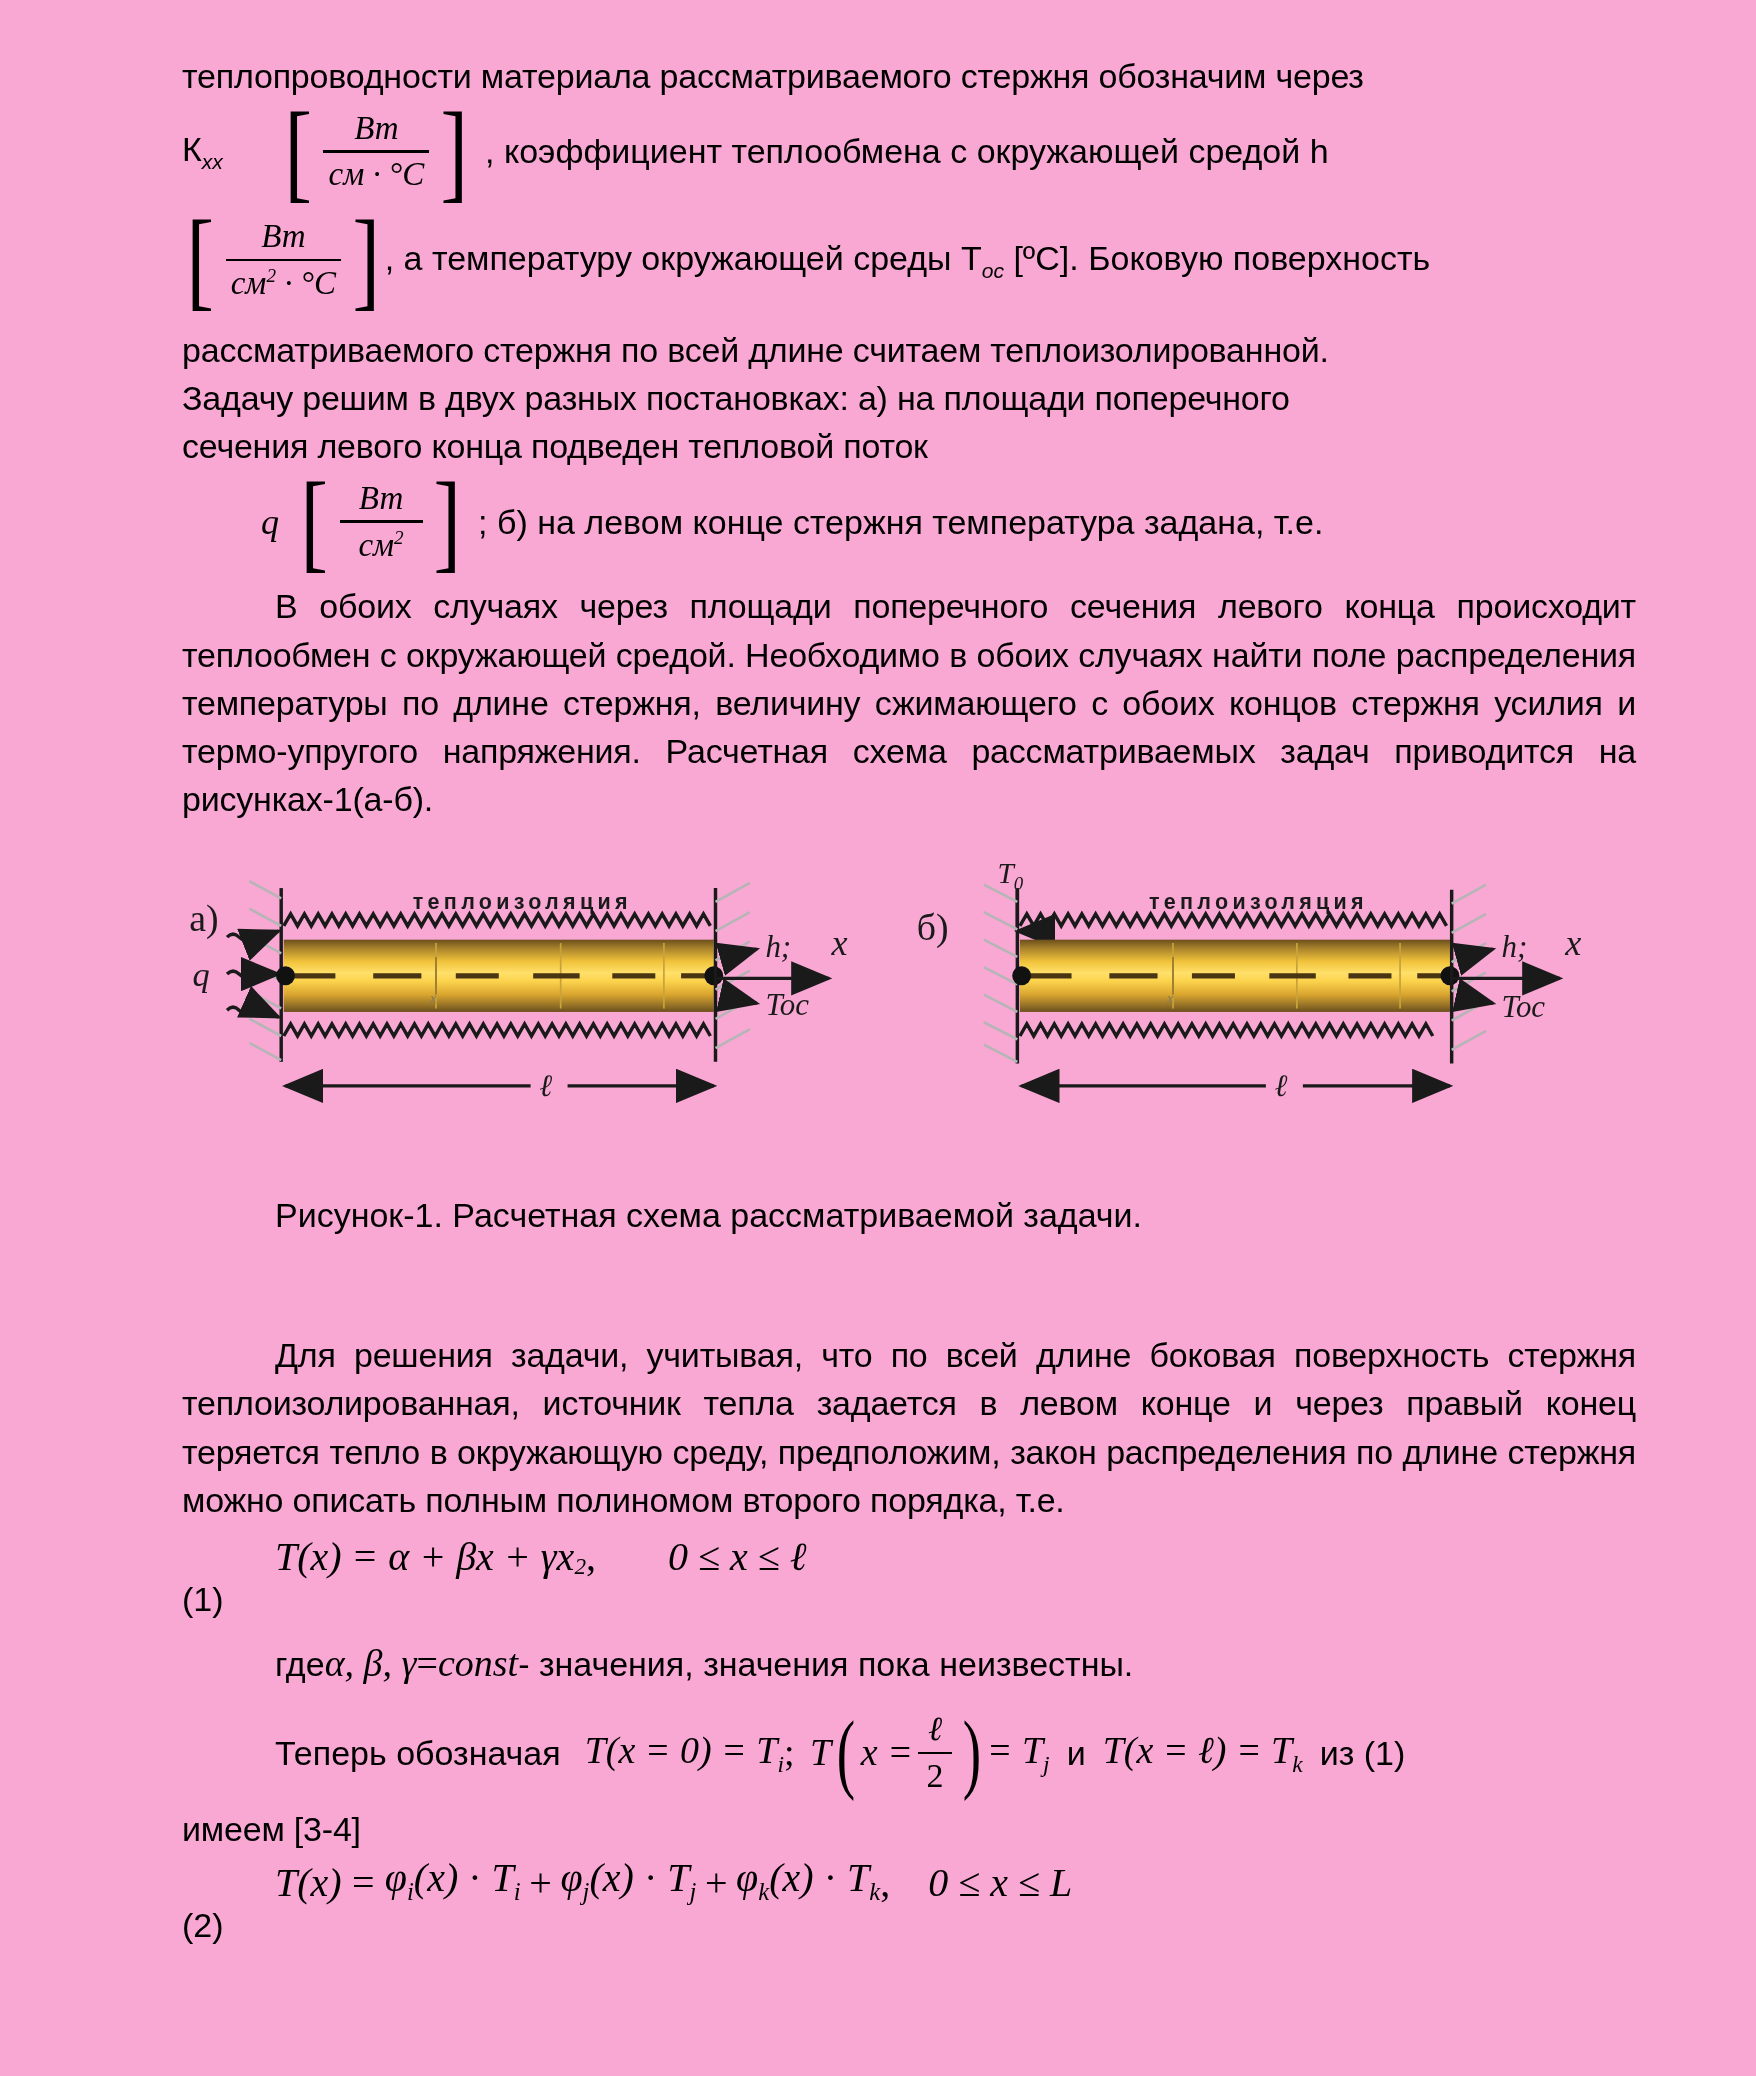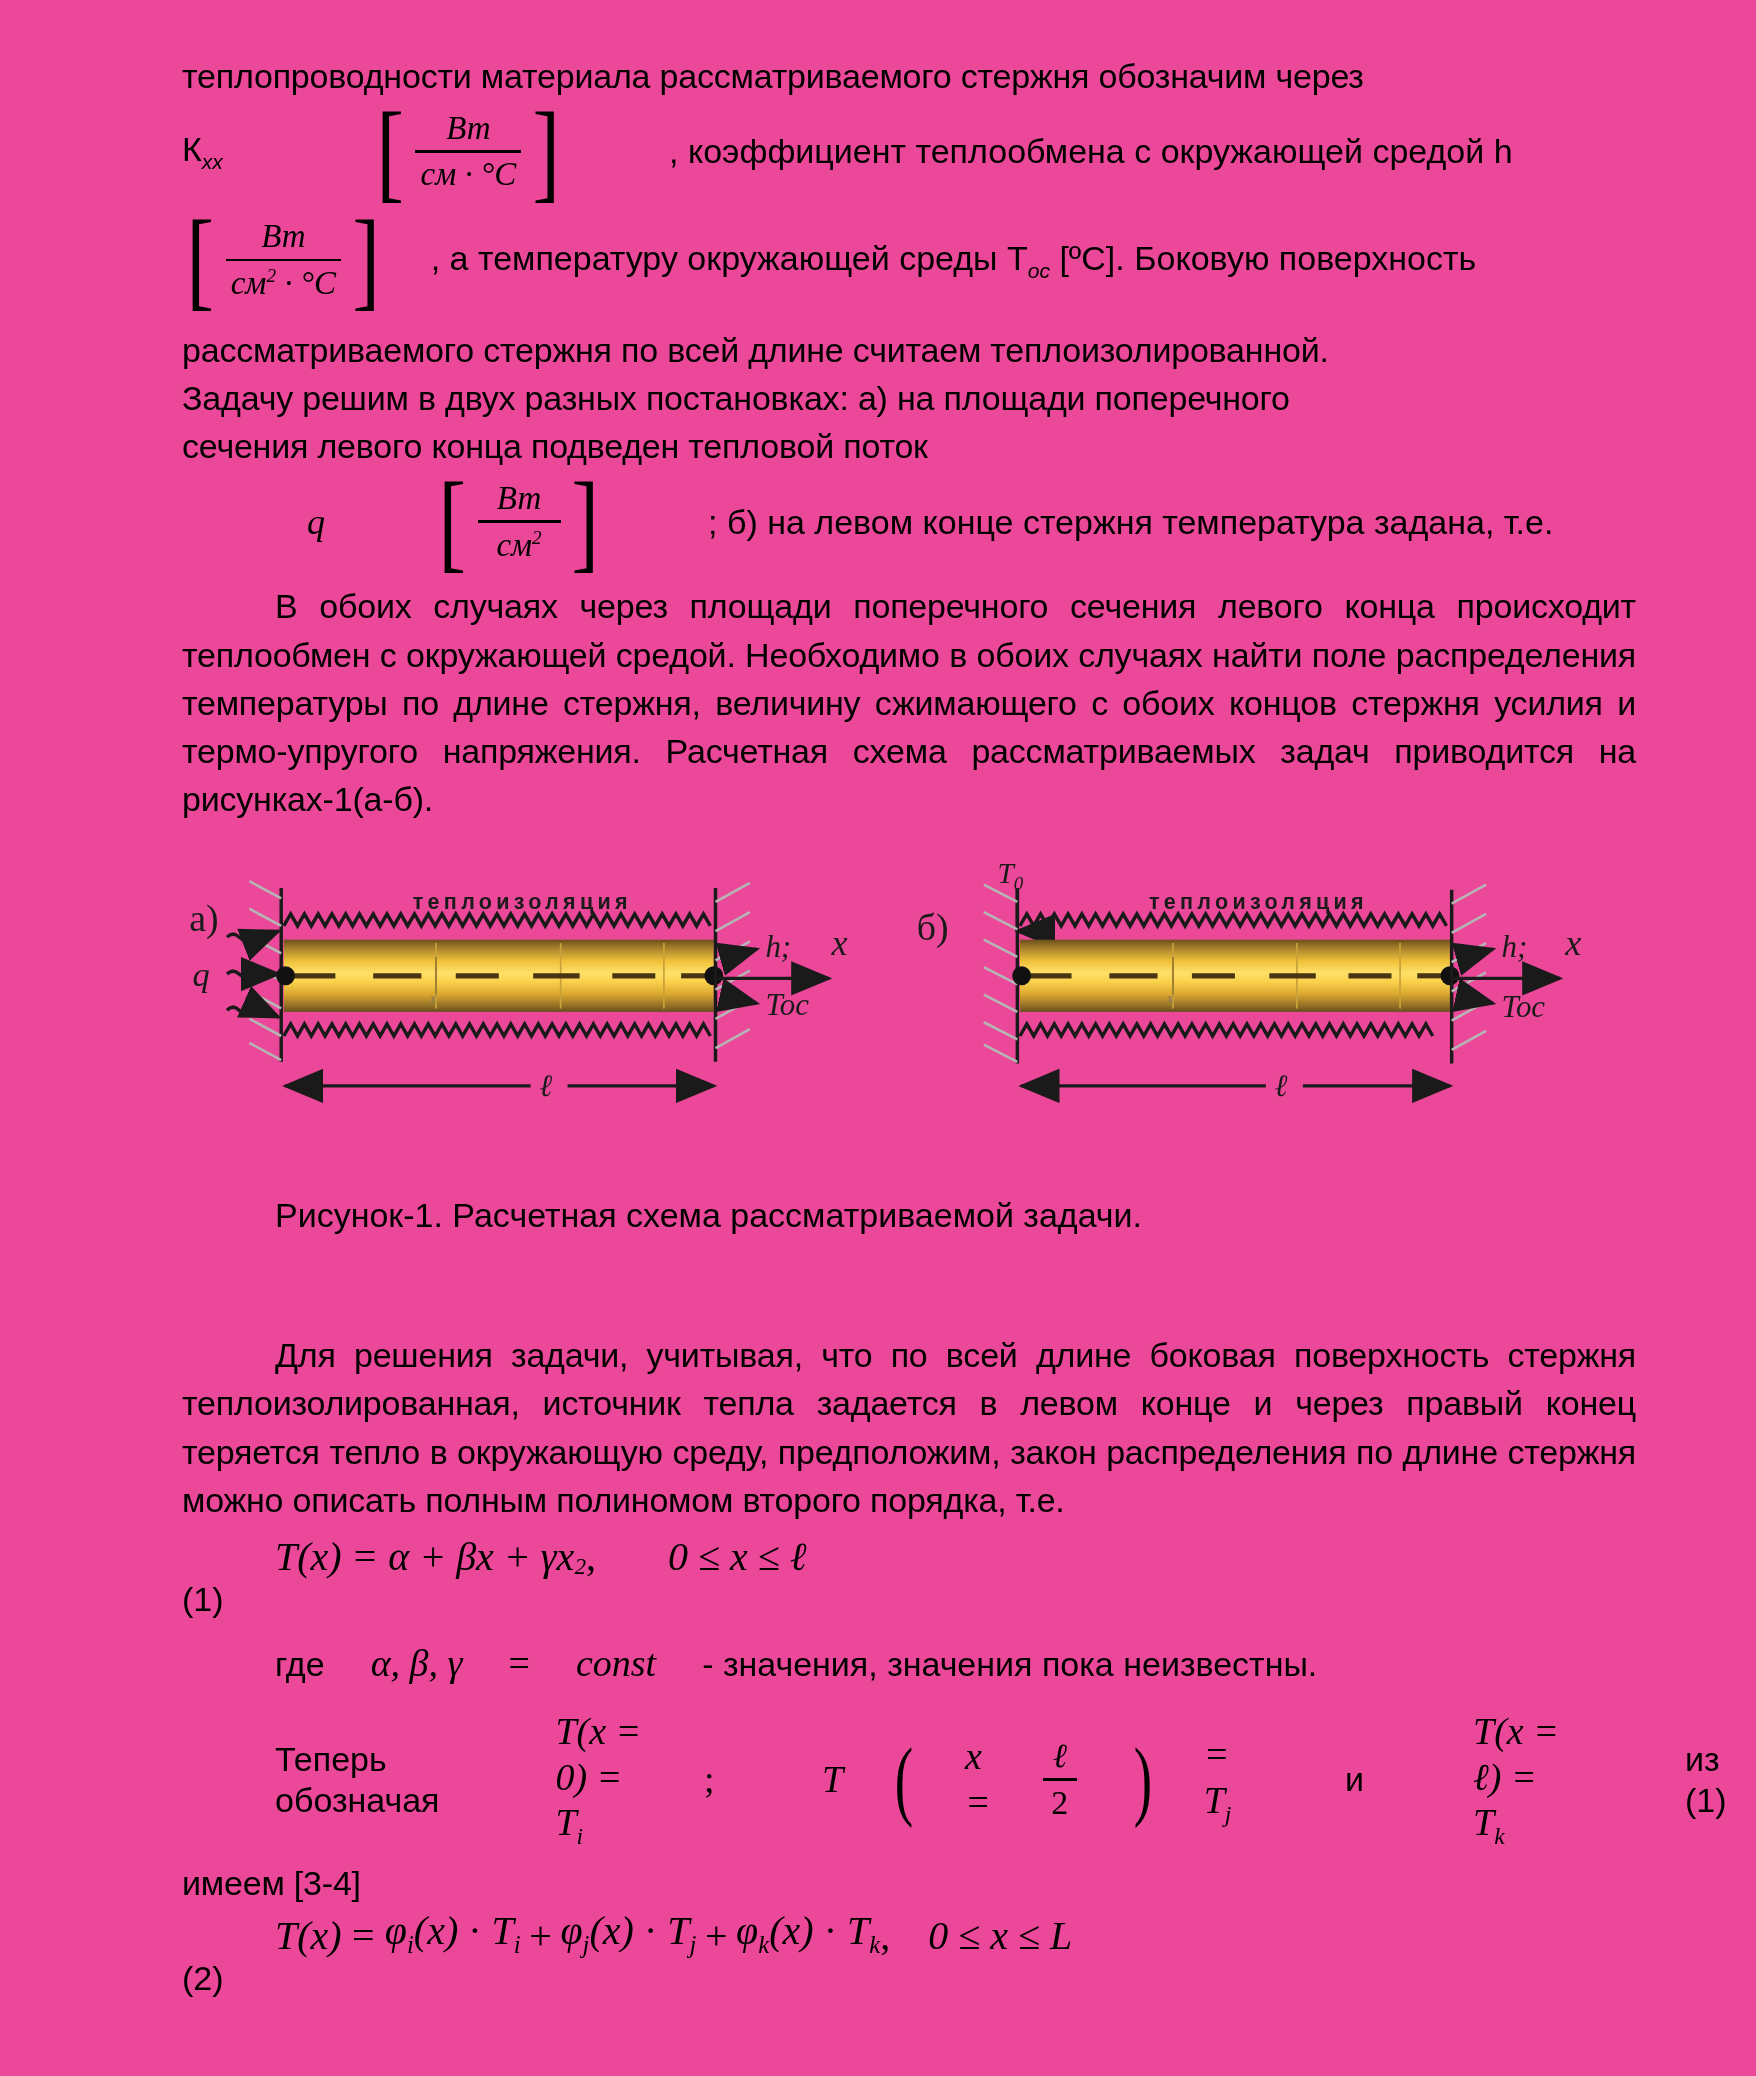--- a/index.html
+++ b/index.html
@@ -8,21 +8,21 @@
     background: #ffffff;
   }
   body {
     font-family: "Liberation Sans", sans-serif;
     color: #000000;
   }
   .page {
     position: relative;
     width: 1757px;
     height: 2076px;
-    background: #ec4899;
+    background: #f9a8d4;
     overflow: hidden;
     box-sizing: border-box;
     padding: 0;
   }
   .content {
     position: absolute;
     left: 182px;
     top: 52px;
     width: 1454px;
   }
@@ -41,21 +41,20 @@
   .gap-md { height: 22.4px; }
   .gap-lg { height: 40px; }
 
   
   .flowline {
     display: flex;
     align-items: center;
     font-size: 34px;
     line-height: 1.2;
     width: 100%;
-    gap: 46px;
   }
   .flowline .txt { white-space: nowrap; }
   .justify-words {
     display: flex;
     align-items: center;
     flex: 1 1 auto;
     justify-content: space-between;
   }
 
   

